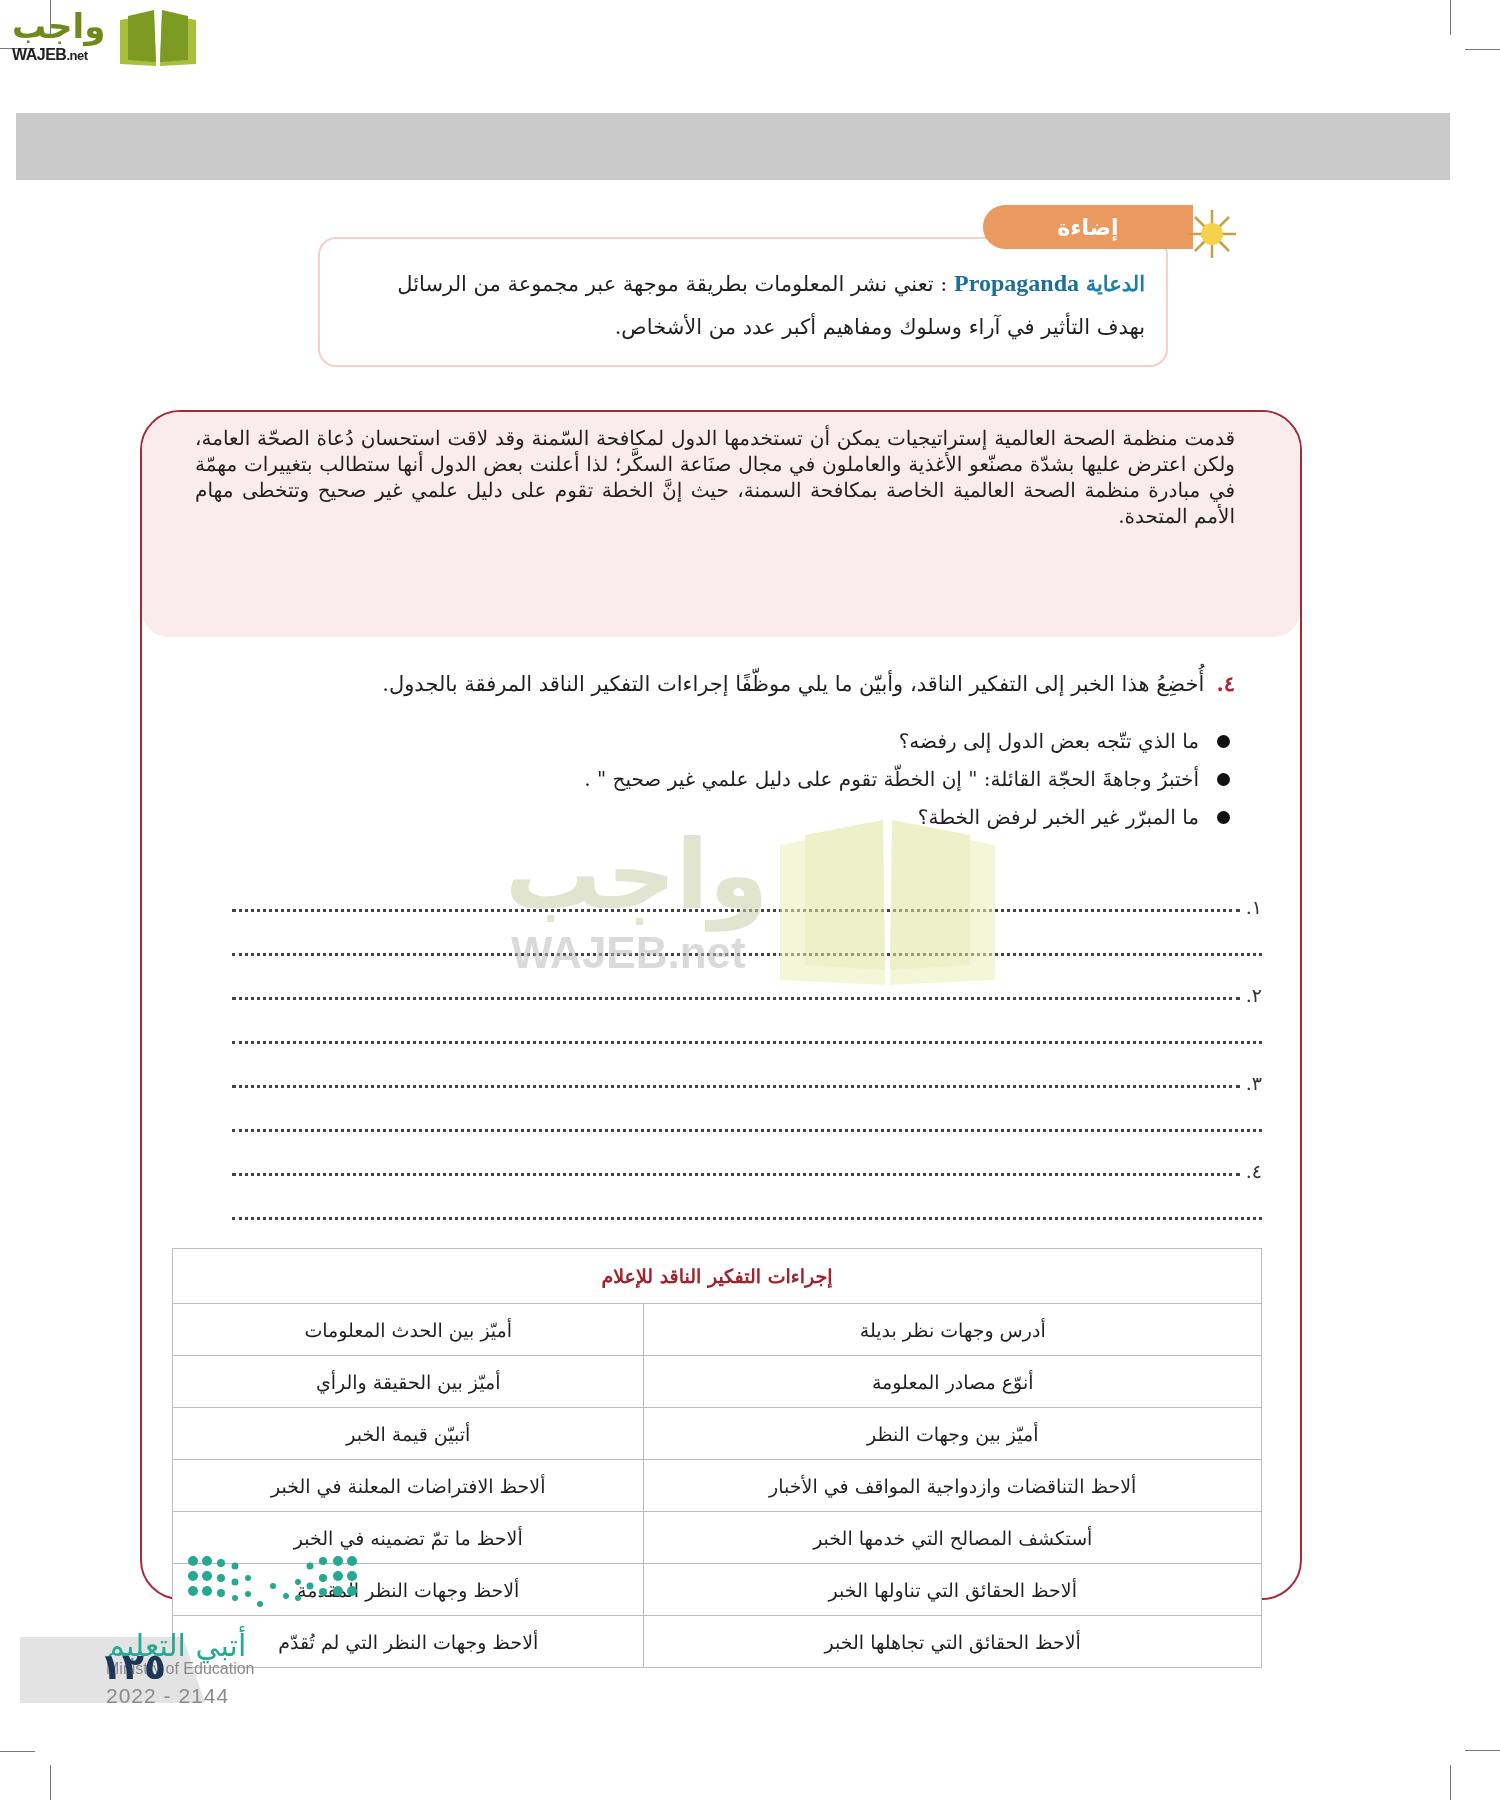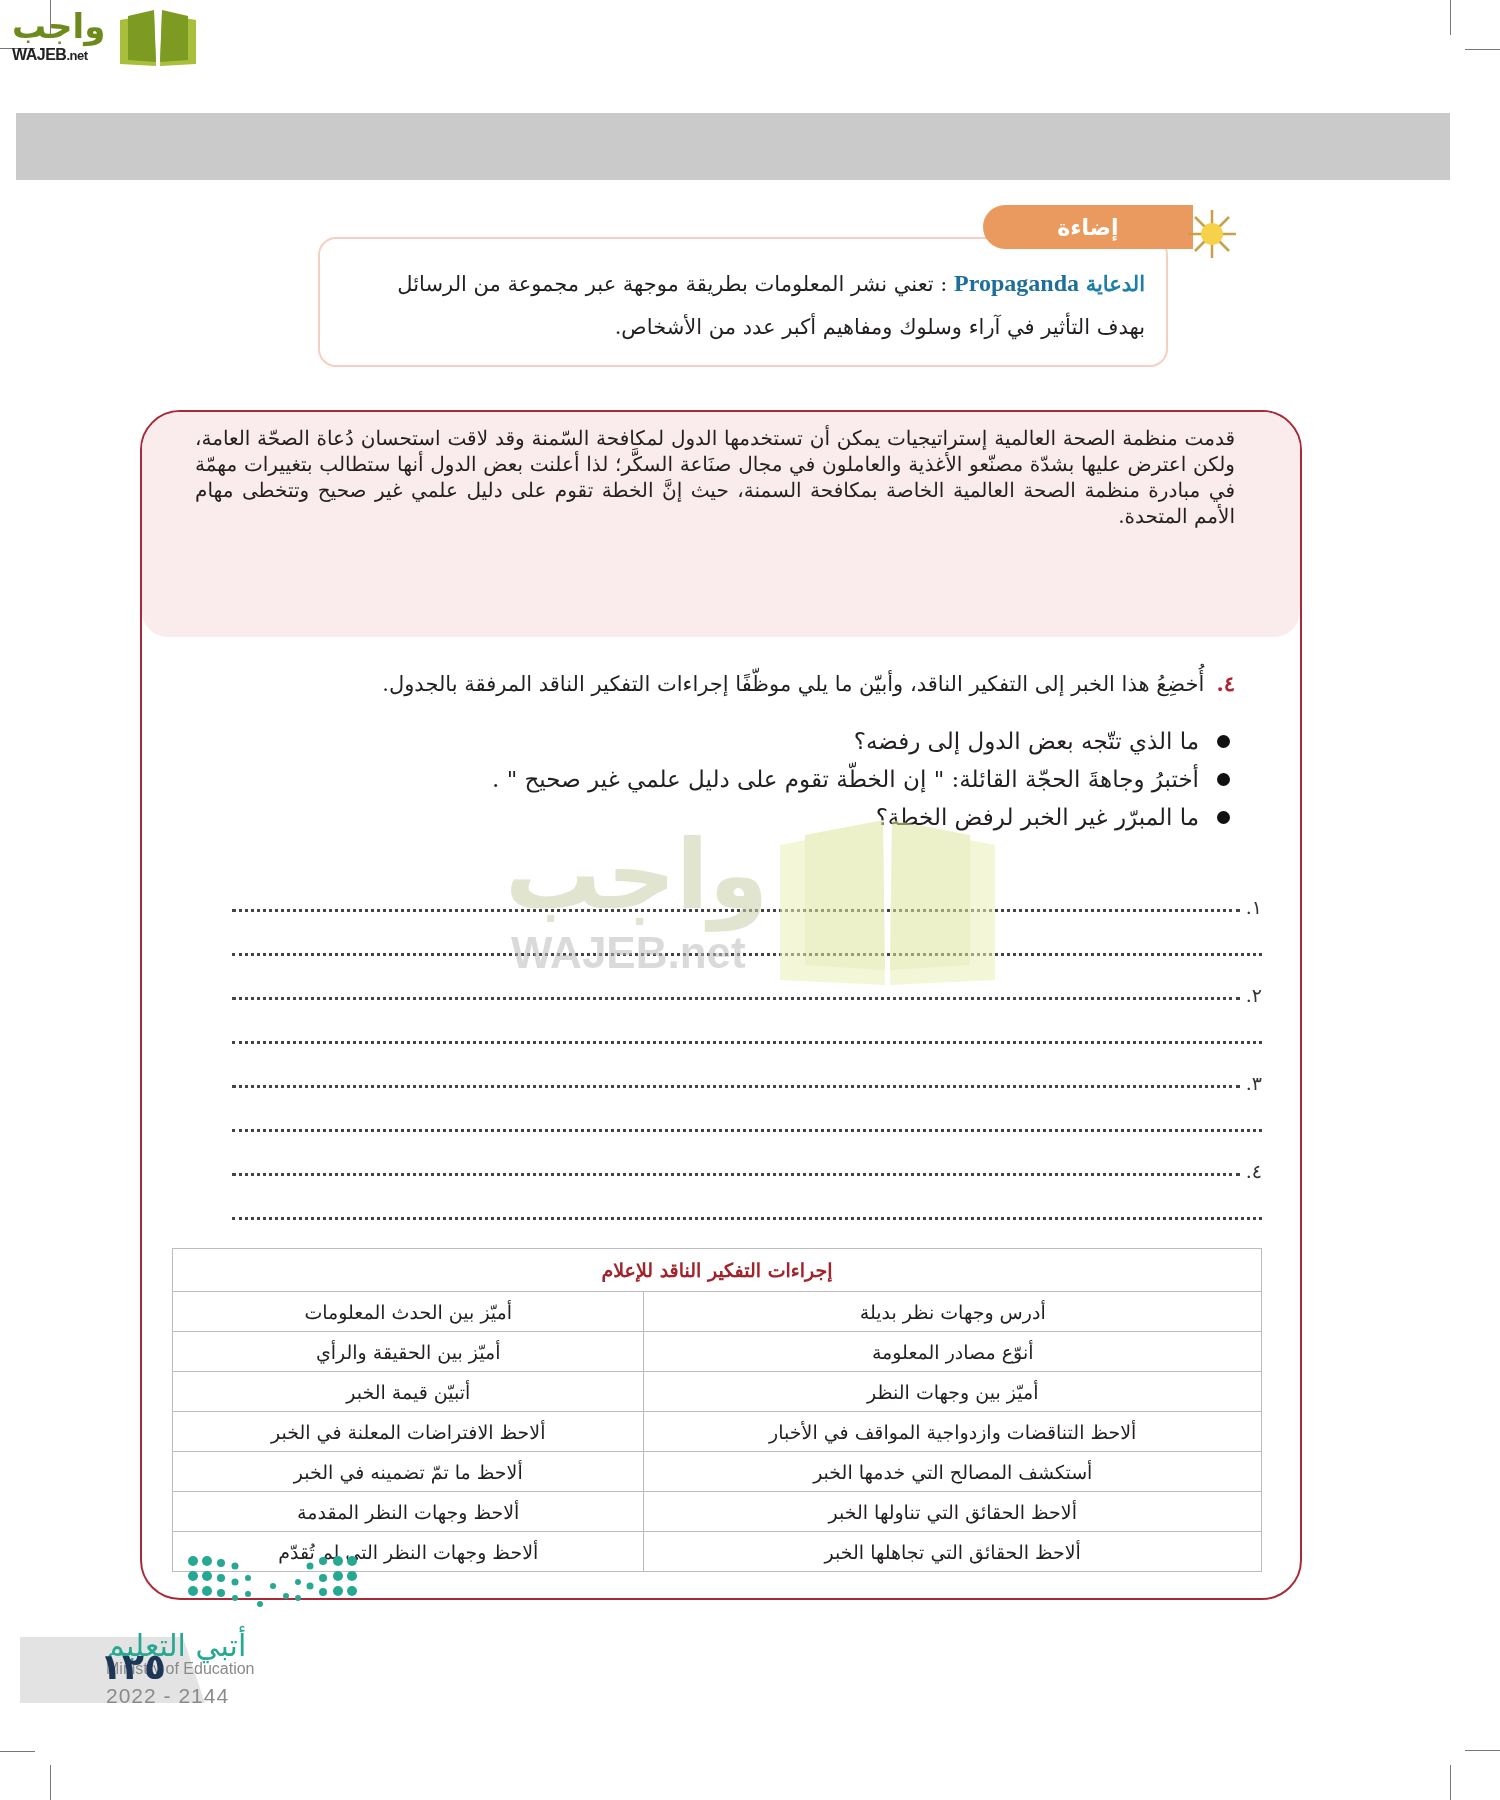--- a/index.html
+++ b/index.html
@@ -68,21 +68,21 @@
   .question {
     left: 230px; top: 664px; width: 1005px;
     direction: rtl; text-align: right;
     font-family: "DejaVu Serif", serif; font-size: 21px; color: #231f20; line-height: 40px;
   }
   .q-num { color: #b5222f; font-weight: bold; margin-left: 12px; }
 
   .bullets { left: 480px; top: 722px; width: 750px; direction: rtl; }
   .bullet {
     height: 38px; display: flex; align-items: center; gap: 18px;
-    font-family: "DejaVu Serif", serif; font-size: 23px; color: #231f20;
+    font-family: "DejaVu Serif", serif; font-size: 20px; color: #231f20;
   }
   .bullet-dot { width: 13px; height: 13px; border-radius: 50%; background: #111; flex: 0 0 13px; }
 
   .answers { left: 232px; top: 880px; width: 1030px; direction: rtl; }
   .answer-line {
     height: 44px; display: flex; align-items: flex-end; gap: 6px;
     font-family: "DejaVu Serif", serif; font-size: 19px; color: #333;
   }
   .answer-num { flex: 0 0 auto; padding-bottom: 6px; }
   .dots { flex: 1; border-bottom: 3px dotted #444; height: 1px; margin-bottom: 12px; }
@@ -93,21 +93,21 @@
   .wm-en { position: absolute; left: 6px; top: 108px; font-size: 44px; font-weight: bold; color: #bdbdbd; font-family: "Liberation Sans", sans-serif; }
   .wm-book { position: absolute; left: 270px; top: 0px; }
 
   
   .crit-table {
     left: 172px; top: 1248px; width: 1090px;
     border-collapse: collapse; direction: rtl;
     font-family: "DejaVu Serif", serif; font-size: 19px; color: #231f20;
     background: #fff;
   }
-  .crit-table th, .crit-table td { border: 1.5px solid #bcbcbc; height: 39px; padding: 0 12px; text-align: center; font-weight: normal; }
+  .crit-table th, .crit-table td { border: 1.5px solid #bcbcbc; height: 39px; padding: 6px 12px; text-align: center; font-weight: normal; }
   .crit-table th { color: #a3232d; font-weight: bold; height: 42px; font-size: 19px; }
 
   
   .footer-gray { left: 20px; top: 1637px; width: 185px; height: 66px; background: #e3e3e3; clip-path: polygon(0 0, 88% 0, 100% 100%, 0 100%); }
   .dots-logo { left: 188px; top: 1556px; width: 170px; height: 60px; }
   .min-ar { left: 106px; top: 1628px; font-size: 30px; color: #26a892; direction: rtl; font-family: "DejaVu Sans", sans-serif; letter-spacing: 1px; }
   .min-en { left: 106px; top: 1660px; font-size: 16px; color: #8a8a8a; font-family: "Liberation Sans", sans-serif; }
   .min-year { left: 106px; top: 1684px; font-size: 21px; color: #8a8a8a; font-family: "Liberation Sans", sans-serif; letter-spacing: 1px; }
   .page-num { left: 100px; top: 1646px; font-size: 36px; font-weight: bold; color: #1d3557; direction: rtl; font-family: "DejaVu Sans", sans-serif; }
 </style>

